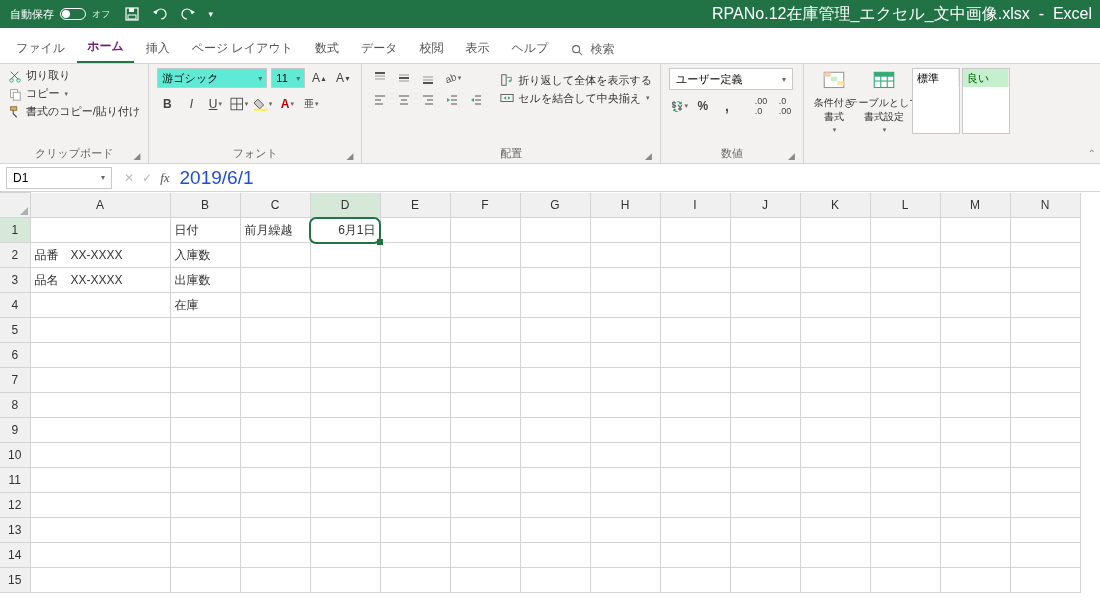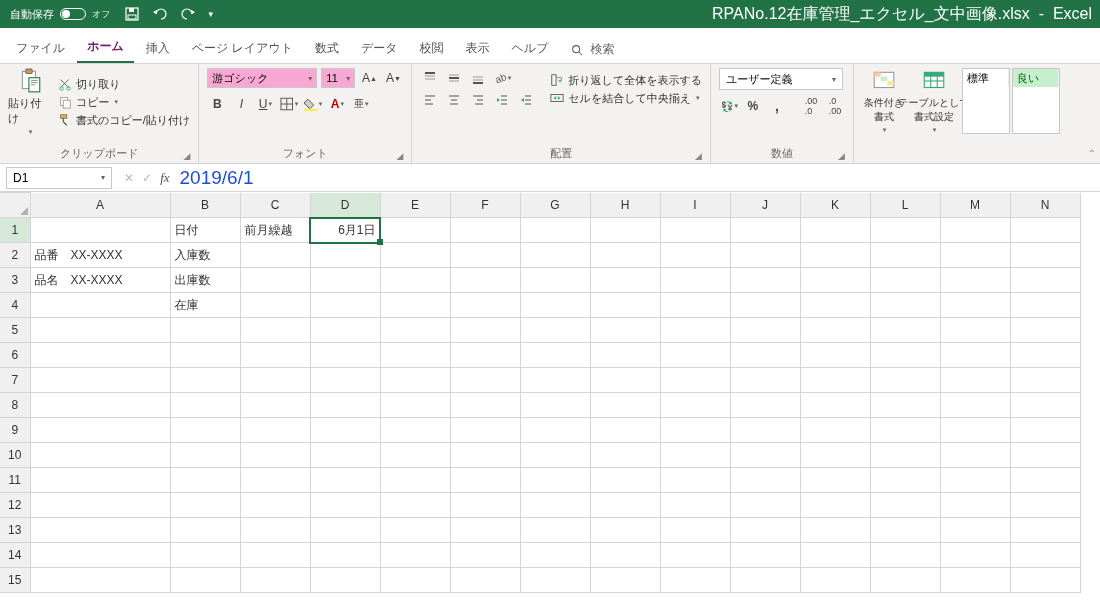--- a/index.html
+++ b/index.html
@@ -19,21 +19,21 @@
 .group { border-right:1px solid #d4d4d4; padding:4px 8px 2px; display:flex; flex-direction:column; justify-content:space-between; position:relative; }
 .group-body { display:flex; gap:6px; }
 .group-label { text-align:center; font-size:11px; color:#666; padding-top:2px; position:relative; }
 .group-label .launcher { position:absolute; right:0; bottom:0; font-size:9px; color:#888; }
 .big-btn { display:flex; flex-direction:column; align-items:center; justify-content:center; width:44px; gap:2px; font-size:11px; color:#333; }
 .big-btn svg { width:26px; height:26px; }
 .stack3 { display:flex; flex-direction:column; gap:3px; justify-content:center; }
 .stack3 .row { display:flex; align-items:center; gap:4px; font-size:11px; color:#333; white-space:nowrap; }
 .stack3 .row svg { width:14px; height:14px; flex-shrink:0; }
 .font-row { display:flex; gap:4px; align-items:center; }
-.font-row .sel { height:20px; border:1px solid #c8c8c8; background:#f9a8d4; display:flex; align-items:center; padding:0 4px; font-size:11px; }
+.font-row .sel { height:20px; border:1px solid #c8c8c8; background:#5eead4; display:flex; align-items:center; padding:0 4px; font-size:11px; }
 .font-row .sel.name { width:110px; }
 .font-row .sel.size { width:34px; }
 .font-row .sel .caret { margin-left:auto; font-size:8px; color:#666; }
 .icon-row { display:flex; gap:4px; align-items:center; }
 .icon-btn { width:20px; height:20px; display:flex; align-items:center; justify-content:center; border:1px solid transparent; font-size:12px; color:#444; }
 .drop { font-size:7px; color:#666; margin-left:1px; }
 .align-grid { display:flex; flex-direction:column; gap:2px; }
 .number-sel { height:22px; width:124px; border:1px solid #c8c8c8; background:#fff; display:flex; align-items:center; padding:0 6px; font-size:11px; }
 .number-sel .caret { margin-left:auto; font-size:8px; color:#666; }
 .styles-box { display:inline-flex; border:1px solid #c8c8c8; background:#fff; font-size:11px; }
@@ -49,21 +49,21 @@
 .corner { width:30px; height:20px; border-right:1px solid #ccc; border-bottom:1px solid #ccc; background:#f0f0f0; position:relative; }
 .corner::after { content:""; position:absolute; right:2px; bottom:2px; border-left:8px solid transparent; border-bottom:8px solid #b0b0b0; }
 table.grid { border-collapse:collapse; table-layout:fixed; }
 table.grid th, table.grid td { border:1px solid #d4d4d4; font-size:12px; font-weight:normal; color:#333; height:25px; }
 table.grid th.colh { background:#f0f0f0; text-align:center; border-top:none; }
 table.grid th.rowh { background:#f0f0f0; text-align:center; width:30px; border-left:none; }
 table.grid th.active-col, table.grid th.active-row { background:#d6e9d8; }
 table.grid td { padding:0 4px; background:#fff; }
 table.grid td.selected { outline:2px solid #217346; outline-offset:-1px; position:relative; }
 table.grid td.selected::after { content:""; position:absolute; right:-3px; bottom:-3px; width:6px; height:6px; background:#217346; }
-.rjust { text-align:right; }
+.rjust { text-align:right;border-radius:6px; }
 svg { display:block; }
 </style>
 </head>
 <body>
 
 <div class="titlebar">
   <div class="autosave">
     <span>自動保存</span>
     <span class="toggle"></span>
     <span style="font-size:9px;opacity:.9">オフ</span>
@@ -111,32 +111,20 @@
         <line x1="10" y1="10" x2="14" y2="14" stroke="#666" stroke-width="1.2"></line>
       </svg>
     <span>検索</span>
   </div>
 </div>
 
 <div class="ribbon">
 
   <div class="group">
     <div class="group-body">
-      <div class="big-btn">
-        <svg viewBox="0 0 24 24">
-            <rect x="5" y="3" width="12" height="16" fill="#fff" stroke="#999"></rect>
-            <rect x="8" y="1" width="6" height="4" rx="1" fill="#c59b6d" stroke="#8a6d3b"></rect>
-            <rect x="11" y="9" width="10" height="13" fill="#fff" stroke="#217346"></rect>
-            <rect x="13" y="11" width="6" height="1" fill="#999"></rect>
-            <rect x="13" y="13" width="6" height="1" fill="#999"></rect>
-            <rect x="13" y="15" width="4" height="1" fill="#999"></rect>
-          </svg>
-        <span>貼り付け</span>
-        <span class="drop">▾</span>
-      </div>
       <div class="stack3">
         <div class="row">
             <svg viewBox="0 0 16 16">
               <path d="M3 3 L12 12 M12 3 L3 12" stroke="#555" stroke-width="1"></path>
               <circle cx="4" cy="13" r="2" fill="none" stroke="#2a7"></circle>
               <circle cx="12" cy="13" r="2" fill="none" stroke="#2a7"></circle>
             </svg>
             <span>切り取り</span>
           </div>
         <div class="row">

